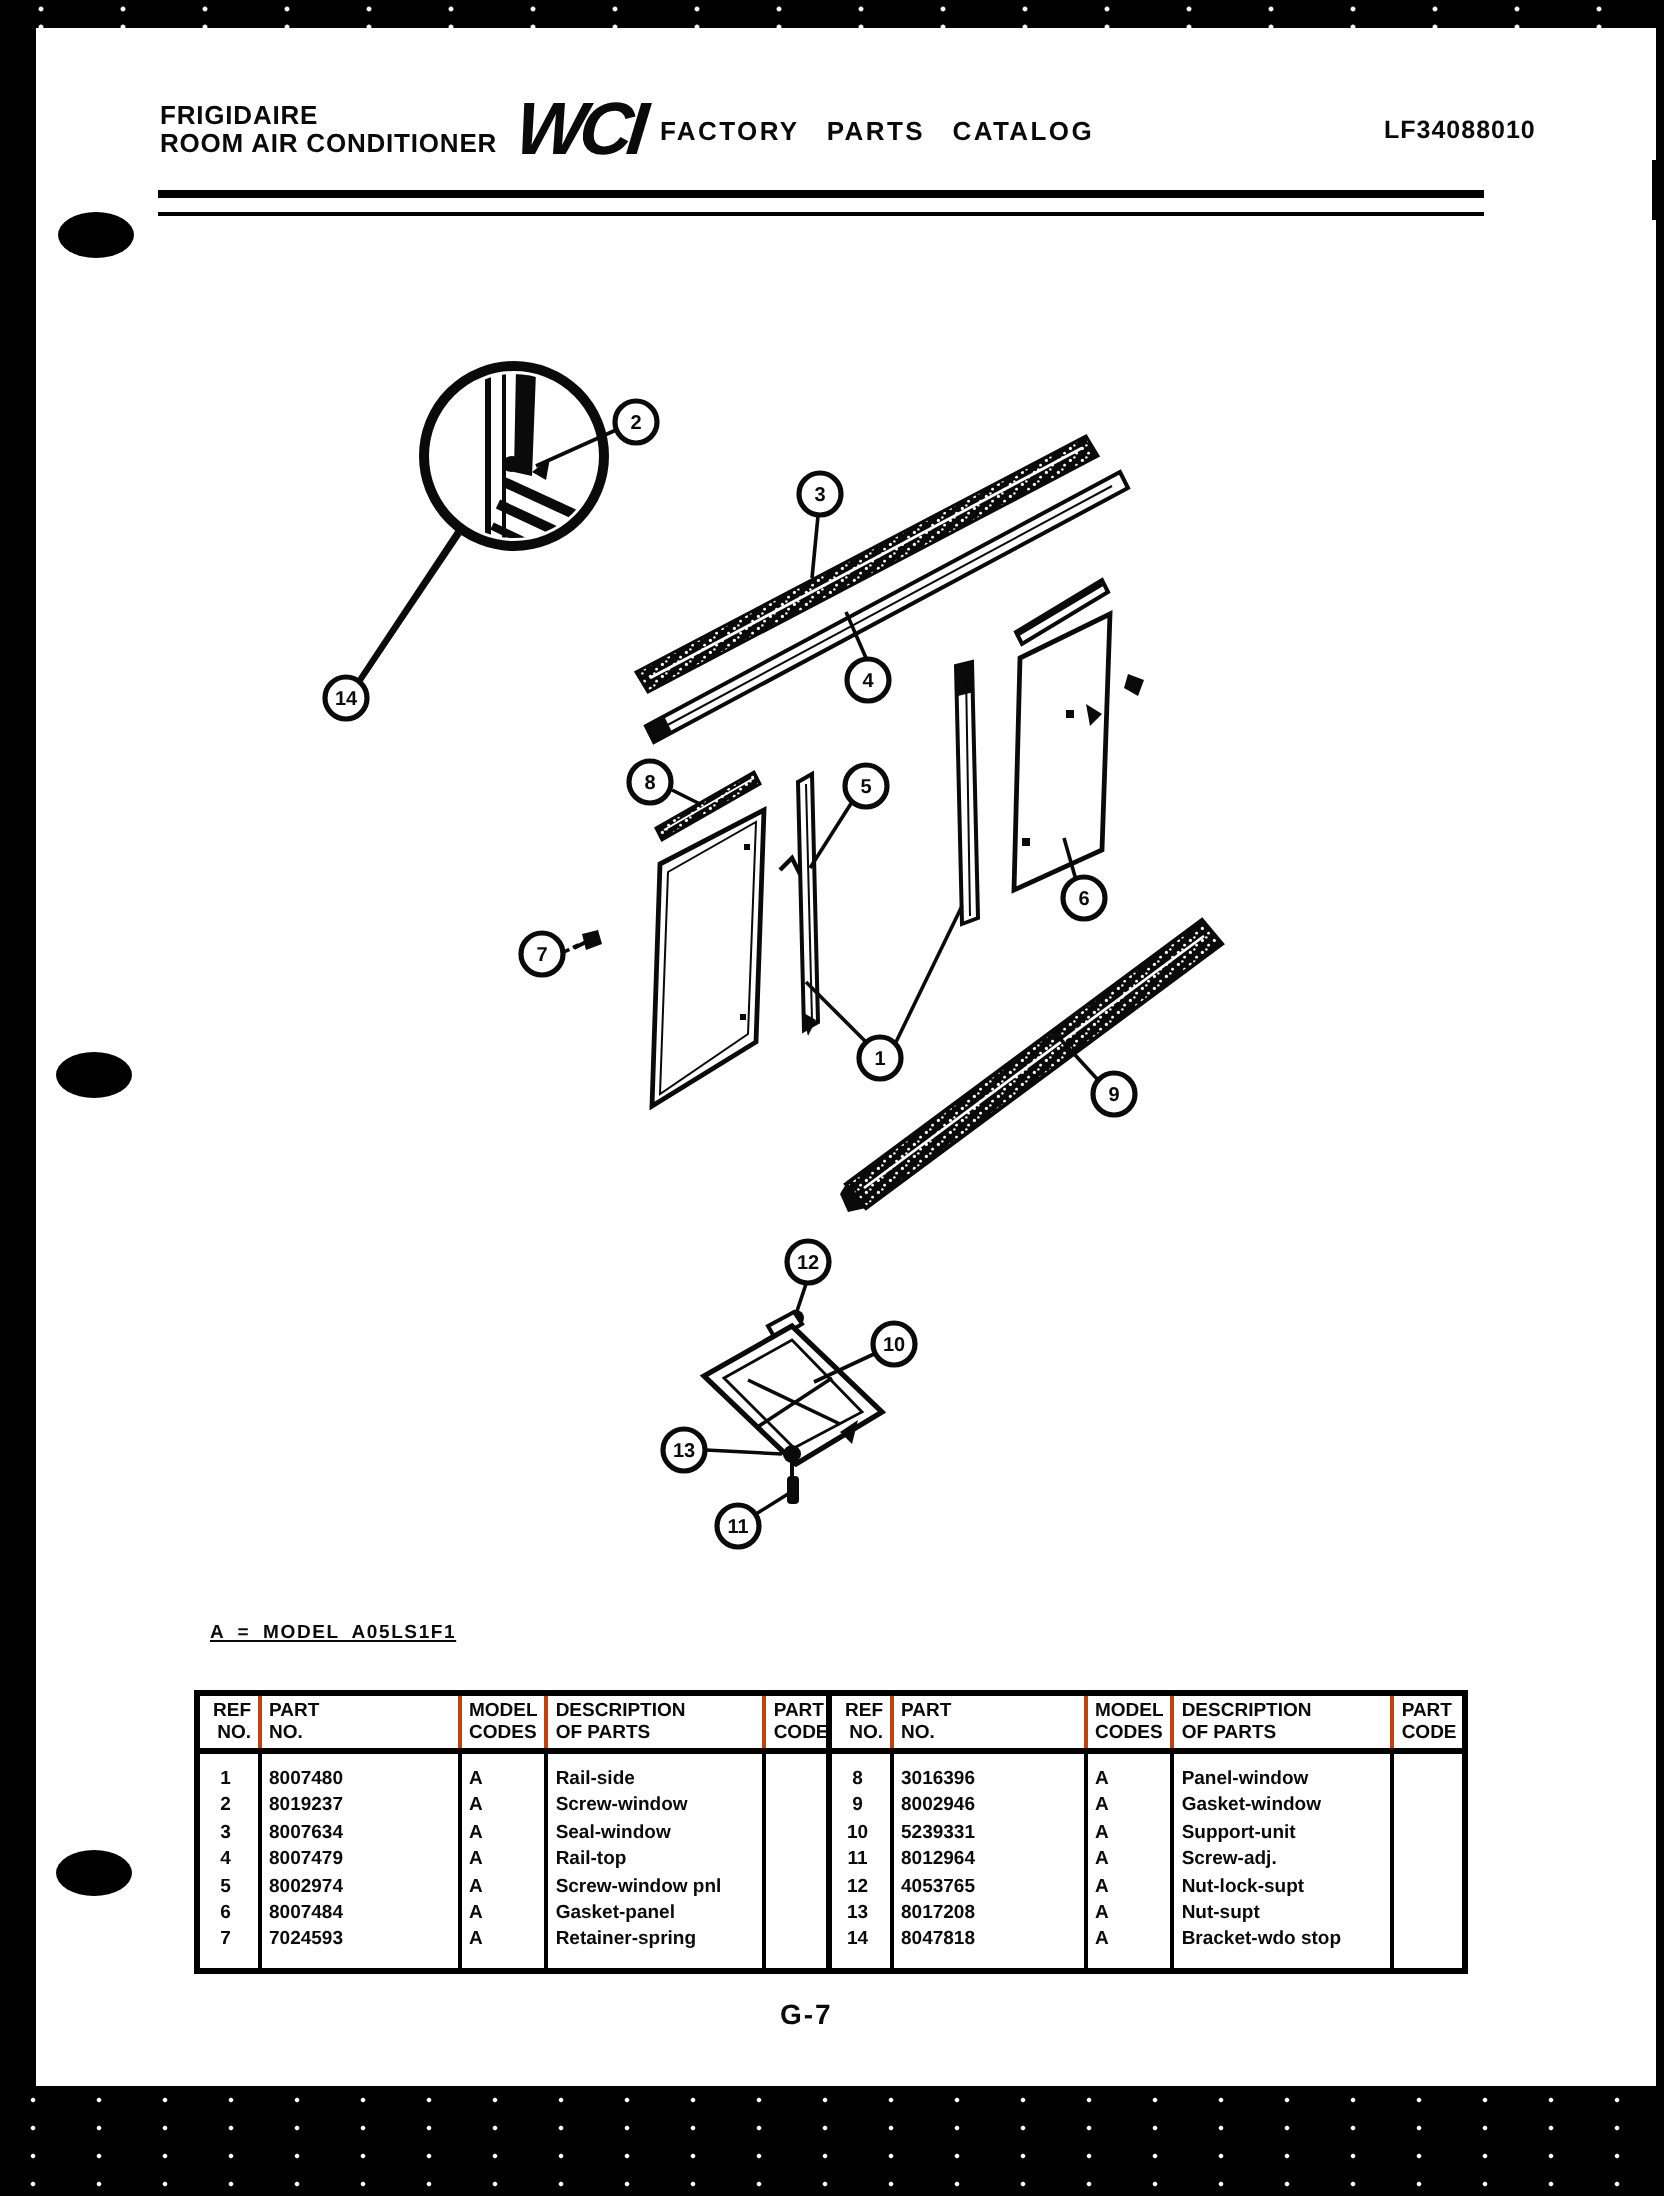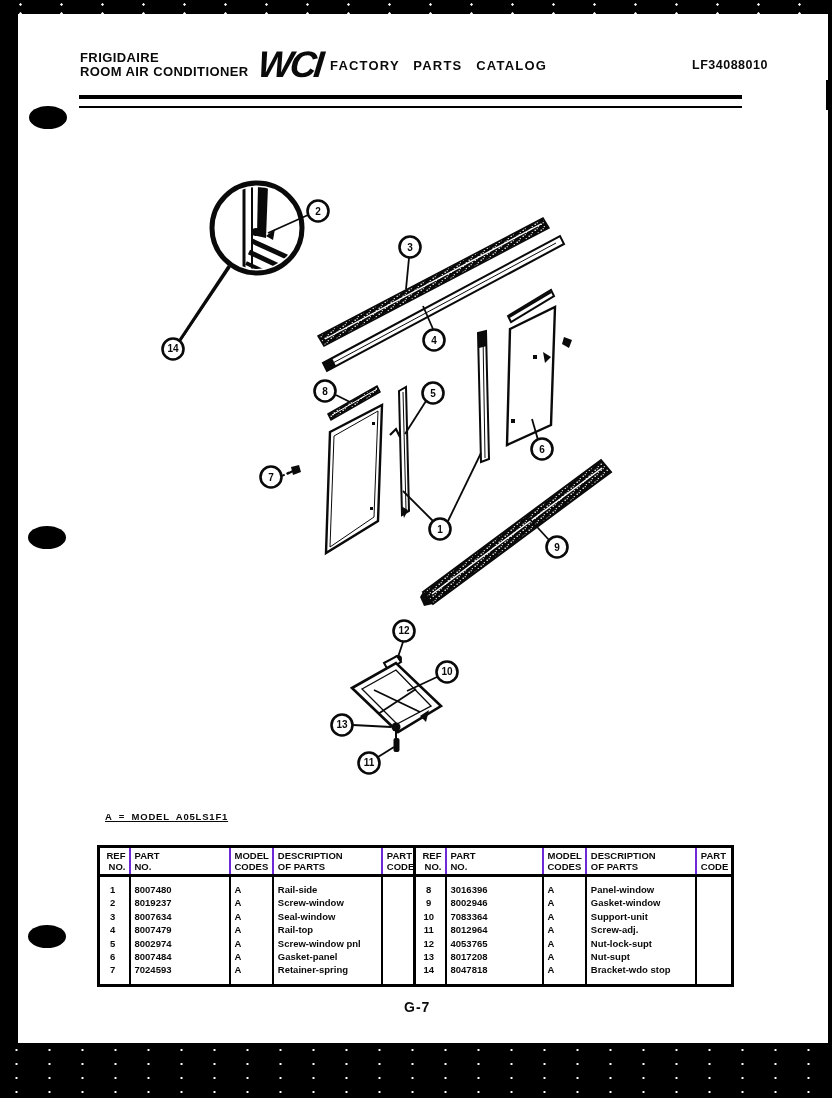--- a/index.html
+++ b/index.html
@@ -18,27 +18,27 @@
   .wci-logo{position:absolute;left:258px;top:44px;font-size:37px;font-weight:bold;
             font-style:italic;letter-spacing:-3px;transform:skewX(-6deg);white-space:nowrap;}
   .catalog-title{position:absolute;left:330px;top:58px;font-size:13px;font-weight:bold;
                  letter-spacing:1.2px;word-spacing:9px;white-space:nowrap;}
   .doc-number{position:absolute;left:648px;top:58px;font-size:12.5px;font-weight:bold;letter-spacing:.5px;margin-left:44px;}
   .header-rule{position:absolute;left:79px;top:95px;width:663px;height:7px;
                border-top:4px solid #000;border-bottom:2px solid #000;}
   
   .model-note{position:absolute;left:105px;top:811px;font-size:9.5px;font-weight:bold;
               letter-spacing:.8px;word-spacing:3px;text-decoration:underline;}
-  .page-number{position:absolute;left:404px;top:999px;font-size:14px;font-weight:bold;letter-spacing:1px;}
+  .page-number{position:absolute;left:390px;top:999px;font-size:14px;font-weight:bold;letter-spacing:1px;}
   
   .pt{position:absolute;top:845px;border-collapse:collapse;border:3px solid #000;
       table-layout:fixed;background:#fff;}
   .pt.left{left:97px;}
   .pt.right{left:413px;}
-  .pt th{border-left:2px solid #6d28d9;font-size:9.5px;font-weight:bold;text-align:left;
+  .pt th{border-left:2px solid #c2410c;font-size:9.5px;font-weight:bold;text-align:left;
          vertical-align:top;padding:3px 3px 2px 4px;line-height:10.5px;}
   .pt thead tr{border-bottom:3px solid #000;}
   .pt td{border-left:2px solid #000;font-size:9.5px;font-weight:bold;vertical-align:top;
          padding:0 3px 0 4px;line-height:13.4px;white-space:nowrap;overflow:hidden;}
   .pt th:first-child,.pt td:first-child{border-left:none;text-align:right;}
   .pt td.ref{text-align:center;padding-left:0;}
   .pt tbody tr:first-child td{padding-top:6px;}
   .pt tbody tr:last-child td{padding-bottom:7px;}
   
   #diagram{position:absolute;left:0;top:0;width:832px;height:1098px;}
@@ -366,21 +366,21 @@
         </tr>
       <tr>
           <td class="ref">9</td>
           <td>8002946</td>
           <td>A</td>
           <td>Gasket-window</td>
           <td></td>
         </tr>
       <tr>
           <td class="ref">10</td>
-          <td>7083364</td>
+          <td>5239331</td>
           <td>A</td>
           <td>Support-unit</td>
           <td></td>
         </tr>
       <tr>
           <td class="ref">11</td>
           <td>8012964</td>
           <td>A</td>
           <td>Screw-adj.</td>
           <td></td>

